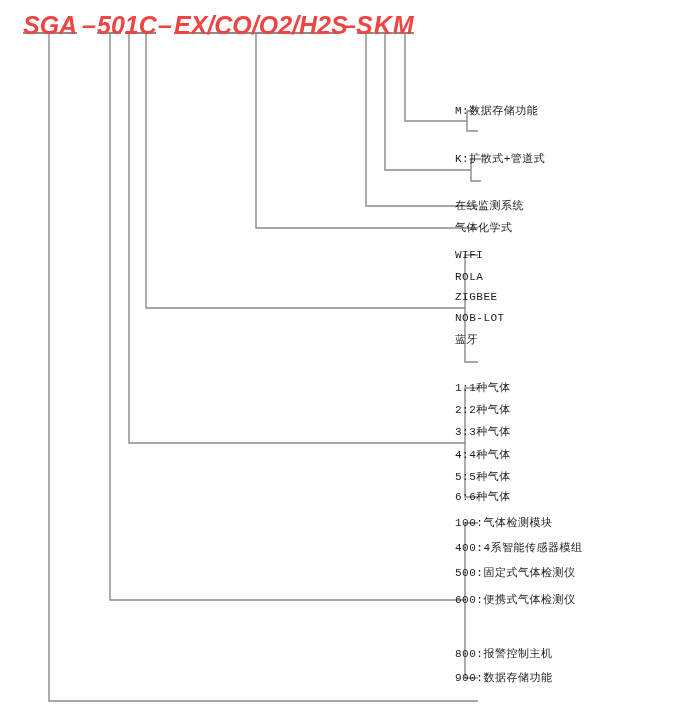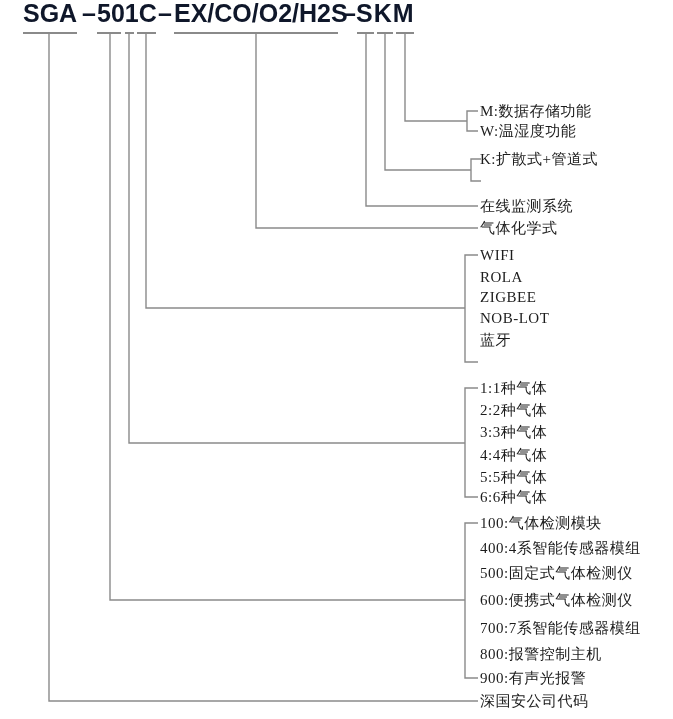--- a/index.html
+++ b/index.html
@@ -16,37 +16,39 @@
     font-family: "Liberation Serif", "DejaVu Serif", serif;
   }
   #linework {
     position: absolute;
     left: 0;
     top: 0;
     pointer-events: none;
   }
   .tseg {
     position: absolute;
-    top: 1px;
+    top: 13px;
     font-family: "Liberation Sans", "DejaVu Sans", sans-serif;
     font-weight: bold;
     font-size: 25px;
     line-height: 24px;
-    color: #0f172a;
+    color: #ef4444;
     white-space: nowrap;
+    font-style: italic;
   }
   .tseg-skm { letter-spacing: 1px; }
   .lbl {
     position: absolute;
-    left: 480px;
-    font-size: 15px;
+    left: 455px;
+    font-size: 11px;
     line-height: 22px;
     color: #1c1c1c;
     white-space: nowrap;
     letter-spacing: 0.5px;
+    font-family: Liberation Mono, monospace;
   }
 </style>
 </head>
 <body>
 
 <div id="canvas">
 
   <svg id="linework" width="673" height="719" viewBox="0 0 673 719">
     <g stroke="#8a8a8a" stroke-width="2" fill="none">
       <line x1="23" y1="33" x2="77" y2="33"></line>
@@ -79,21 +81,20 @@
     <span class="tseg" style="left:23px">SGA</span>
     <span class="tseg" style="left:82px">–</span>
     <span class="tseg" style="left:97px">501C</span>
     <span class="tseg" style="left:158px">–</span>
     <span class="tseg" style="left:174px">EX/CO/O2/H2S</span>
     <span class="tseg" style="left:342px">–</span>
     <span class="tseg tseg-skm" style="left:356px">SKM</span>
   </div>
 
   <span class="lbl" style="top:100px">M:数据存储功能</span>
-  <span class="lbl" style="top:120px">W:温湿度功能</span>
 
   <span class="lbl" style="top:148px">K:扩散式+管道式</span>
 
   <span class="lbl" style="top:195px">在线监测系统</span>
   <span class="lbl" style="top:217px">气体化学式</span>
 
   <span class="lbl" style="top:244px">WIFI</span>
   <span class="lbl" style="top:266px">ROLA</span>
   <span class="lbl" style="top:286px">ZIGBEE</span>
   <span class="lbl" style="top:307px">NOB-LOT</span>
@@ -103,19 +104,17 @@
   <span class="lbl" style="top:399px">2:2种气体</span>
   <span class="lbl" style="top:421px">3:3种气体</span>
   <span class="lbl" style="top:444px">4:4种气体</span>
   <span class="lbl" style="top:466px">5:5种气体</span>
   <span class="lbl" style="top:486px">6:6种气体</span>
 
   <span class="lbl" style="top:512px">100:气体检测模块</span>
   <span class="lbl" style="top:537px">400:4系智能传感器模组</span>
   <span class="lbl" style="top:562px">500:固定式气体检测仪</span>
   <span class="lbl" style="top:589px">600:便携式气体检测仪</span>
-  <span class="lbl" style="top:617px">700:7系智能传感器模组</span>
   <span class="lbl" style="top:643px">800:报警控制主机</span>
-  <span class="lbl" style="top:667px">900:有声光报警</span>
+  <span class="lbl" style="top:667px">900:数据存储功能</span>
 
-  <span class="lbl" style="top:690px">深国安公司代码</span>
 
 </div>
 
 </body></html>

